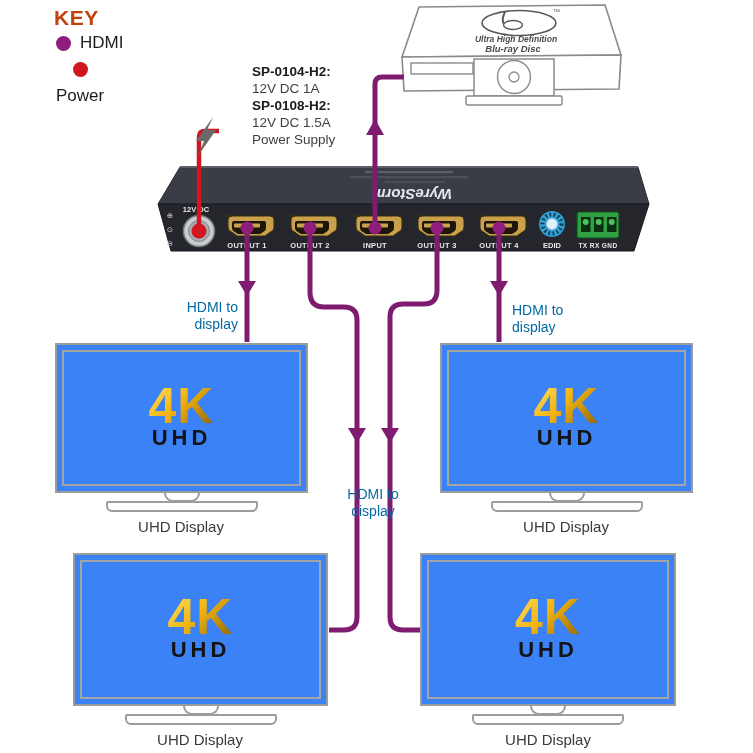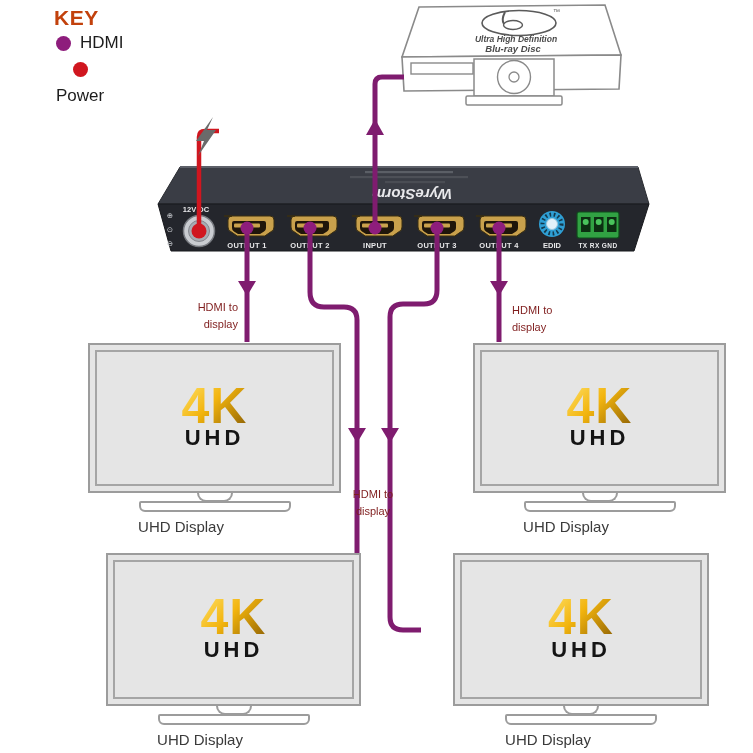--- a/index.html
+++ b/index.html
@@ -19,24 +19,24 @@
   .dot{width:15px;height:15px;border-radius:50%;display:inline-block;}
   .dot-hdmi{background:#8e1d7c;}
   .dot-power{background:#d0161f;}
 
   
   .ps-note{left:252px;top:63px;font-size:13.5px;line-height:17px;color:#3f3f3f;}
   .ps-note .b{font-weight:700;color:#1a1a1a;}
 
   
   .caption{font-size:15px;color:#3a3a3a;text-align:center;width:150px;}
-  .cable-label{font-size:11px;line-height:16.5px;color:#7f1d1d;width:72px;}
-
-  
-  .monitor{position:absolute;width:253px;height:150px;border:2px solid #9c9c9c;background:#e5e5e5;box-sizing:border-box;margin-left:33px;}
+  .cable-label{font-size:14px;line-height:16.5px;color:#0369a1;width:72px;}
+
+  
+  .monitor{position:absolute;width:253px;height:150px;border:2px solid #9c9c9c;background:#3b82f6;box-sizing:border-box;}
   .screen{position:absolute;left:5px;top:5px;right:5px;bottom:5px;border:2px solid #a5a5a5;
           display:flex;flex-direction:column;align-items:center;justify-content:center;}
   .logo4k{
     font-size:50px;font-weight:800;line-height:.85;letter-spacing:1px;
     background:linear-gradient(135deg,#ffe066 0%,#f2b40e 45%,#8f6204 100%);
     -webkit-background-clip:text;background-clip:text;color:transparent;
   }
   .logouhd{font-size:22px;font-weight:700;letter-spacing:4px;color:#141414;margin-top:-2px;}
   .neck{position:absolute;left:50%;transform:translateX(-50%);top:148px;width:36px;height:9px;
         background:#fff;border:2px solid #9c9c9c;border-top:none;border-radius:0 0 14px 14px;box-sizing:border-box;}
@@ -163,20 +163,27 @@
   <div class="abs key-title">KEY</div>
   <div class="abs key-row key-row-1">
     <span class="dot dot-hdmi"></span>
     <span>HDMI</span>
   </div>
   <div class="abs key-row key-row-2">
     <span class="dot dot-power"></span>
     <span>Power</span>
   </div>
 
+  <div class="abs ps-note">
+    <div class="b">SP-0104-H2:</div>
+    <div>12V DC 1A</div>
+    <div class="b">SP-0108-H2:</div>
+    <div>12V DC 1.5A</div>
+    <div>Power Supply</div>
+  </div>
 
 
   <div class="abs cable-label" style="left:166px;top:299px;text-align:right;">HDMI to display</div>
   <div class="abs cable-label" style="left:512px;top:302px;text-align:left;">HDMI to display</div>
   <div class="abs cable-label" style="left:338px;top:486px;text-align:center;width:70px;">HDMI to display</div>
 
   <div class="monitor" style="left:55px;top:343px;">
     <div class="screen">
       <div class="logo4k">4K</div>
       <div class="logouhd">UHD</div>

